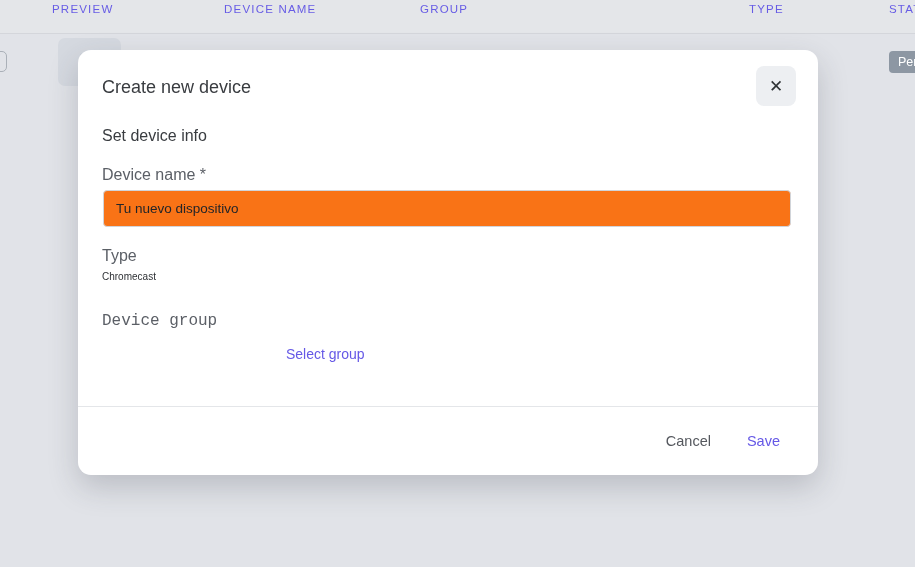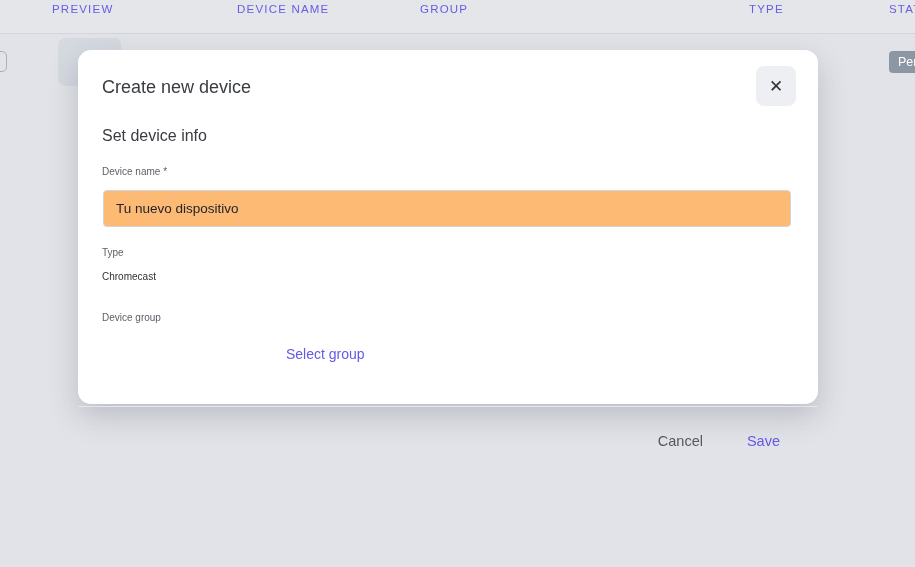--- a/index.html
+++ b/index.html
@@ -17,21 +17,21 @@
     position: absolute; top: 0; left: 0; width: 915px; height: 34px;
     background: #e4e6e9;
     border-bottom: 1px solid #d4d6db;
   }
   .col-label {
     position: absolute; top: 3px;
     font-size: 11.5px; font-weight: 500; letter-spacing: 1.2px;
     color: #675ce5; text-transform: uppercase; white-space: nowrap;
   }
   .col-preview { left: 52px; }
-  .col-device-name { left: 237px; }
+  .col-device-name { left: 224px; }
   .col-group { left: 420px; }
   .col-type { left: 749px; }
   .col-status { left: 889px; }
 
   .row-checkbox {
     position: absolute; left: -13px; top: 51px;
     width: 20px; height: 21px;
     border: 1.5px solid #aab0b8; border-radius: 5px;
     background: transparent;
   }
@@ -44,52 +44,52 @@
   .status-badge {
     position: absolute; left: 889px; top: 51px;
     height: 22px; padding: 0 9px;
     background: #8d97a3; border-radius: 4px;
     color: #ffffff; font-size: 12.5px; line-height: 22px; white-space: nowrap;
   }
 
   
   .modal {
     position: absolute; left: 78px; top: 50px;
-    width: 740px; height: 354px;
+    width: 740px; height: 425px;
     background: #ffffff; border-radius: 13px;
     box-shadow: 0 12px 30px rgba(50, 56, 70, 0.22);
   }
   .modal-title {
     position: absolute; left: 24px; top: 27px;
     font-size: 18px; color: #393c40;
   }
   .close-btn {
     position: absolute; right: 22px; top: 16px;
     width: 40px; height: 40px;
     background: #edeff2; border: none; border-radius: 8px;
     font-size: 17px; color: #2f3336; cursor: pointer;
     display: flex; align-items: center; justify-content: center;
   }
   .section-title {
     position: absolute; left: 24px; top: 77px;
     font-size: 16px; color: #393c40;
   }
   .field-label {
     position: absolute; left: 24px;
-    font-size: 10px; color: #5b5f66;
+    font-size: 16px; color: #5b5f66;
   }
   .label-name  { top: 116px; }
   .label-type  { top: 197px; }
-  .label-group { top: 262px; }
+  .label-group { top: 262px; font-family: Liberation Mono, monospace; }
 
   .text-input {
     position: absolute; left: 25px;
     height: 37px;
     border: 1px solid #d1d4d9; border-radius: 4px;
-    background: #fdba74;
+    background: #f97316;
     font-family: "Liberation Sans", "DejaVu Sans", sans-serif;
     font-size: 13.5px; color: #222529;
     padding: 0 12px; outline: none;
   }
   .input-name  { top: 140px; width: 688px; }
   .input-group { top: 287px; width: 172px; }
 
   .type-value {
     position: absolute; left: 24px; top: 221px;
     font-size: 10px; color: #2e3135;
@@ -101,21 +101,21 @@
     font-family: "Liberation Sans", "DejaVu Sans", sans-serif;
   }
   .modal-divider {
     position: absolute; left: 0; top: 356px;
     width: 100%; height: 1px; background: #e4e6e9;
   }
   .modal-footer {
     position: absolute; left: 0; top: 357px;
     width: 100%; height: 68px;
     display: flex; align-items: center; justify-content: flex-end;
-    padding-right: 26px; gap: 8px;
+    padding-right: 26px; 
   }
   .footer-btn {
     background: none; border: none; cursor: pointer;
     font-family: "Liberation Sans", "DejaVu Sans", sans-serif;
     font-size: 14.5px; padding: 9px 12px; border-radius: 4px;
   }
   .cancel-btn { color: #55585e; margin-right: 12px; }
   .save-btn   { color: #6558e6; }
 </style>
 </head>

